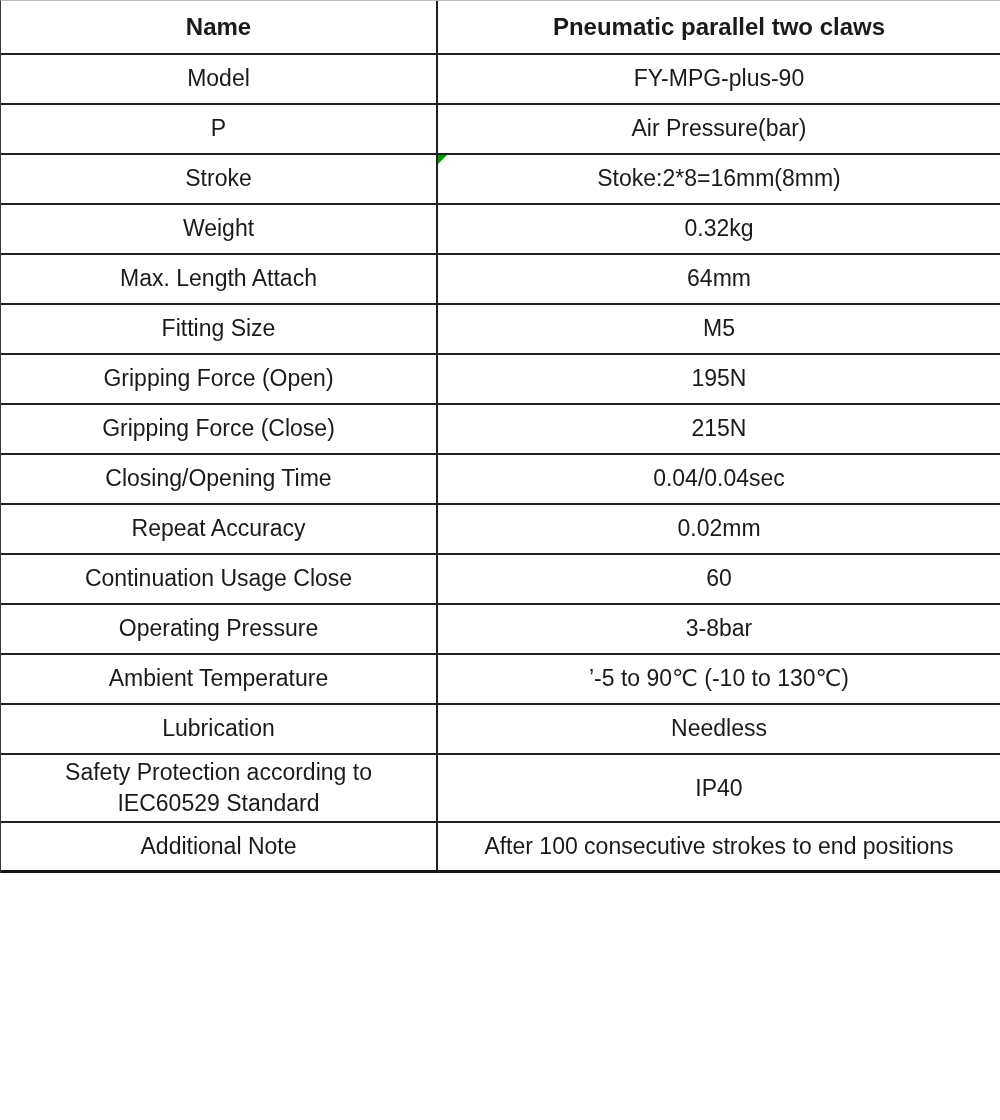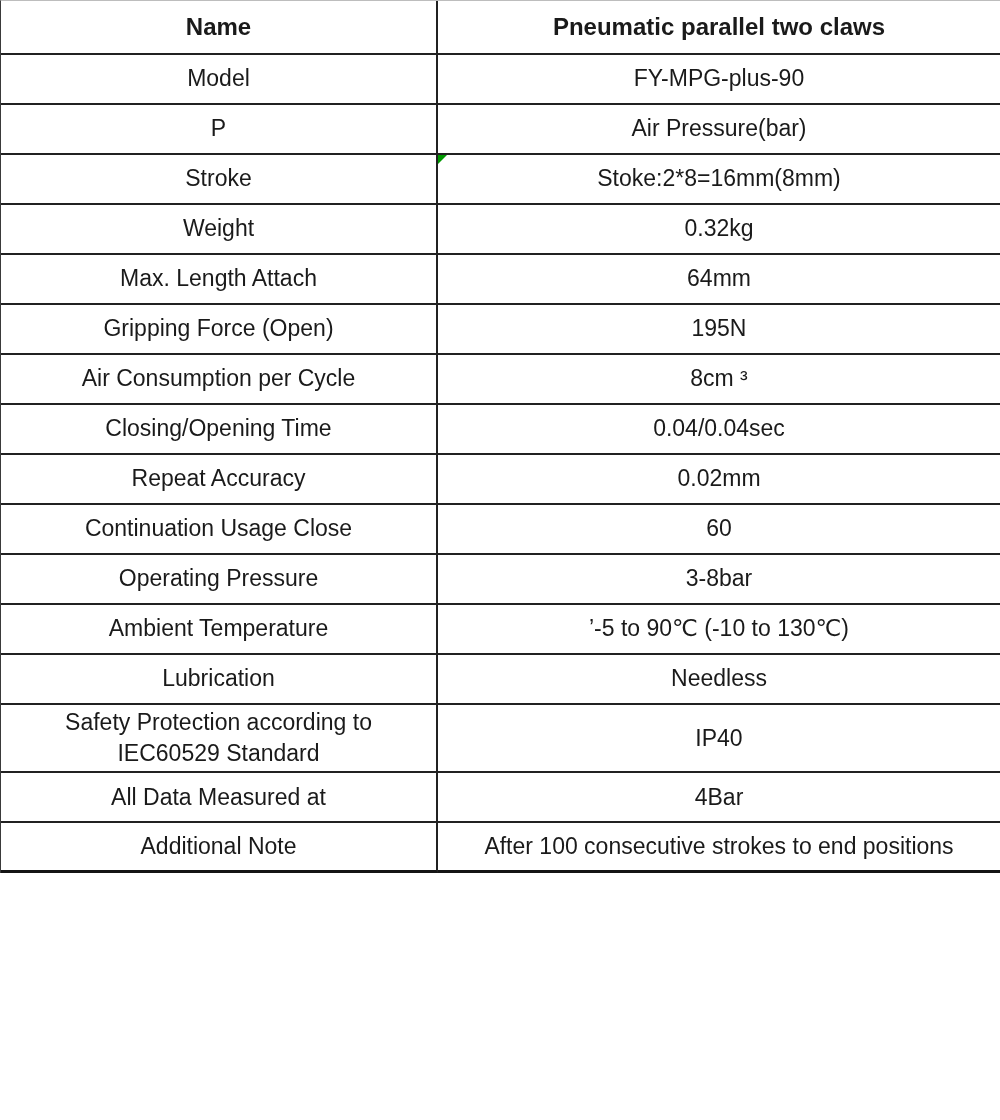--- a/index.html
+++ b/index.html
@@ -107,31 +107,35 @@
   <tr>
     <td class="label-cell">Weight</td>
     <td class="value-cell">0.32kg</td>
   </tr>
 
   <tr>
     <td class="label-cell">Max. Length Attach</td>
     <td class="value-cell">64mm</td>
   </tr>
 
+  <tr>
+    <td class="label-cell">Fitting Size</td>
+    <td class="value-cell">M5</td>
+  </tr>
 
   <tr>
     <td class="label-cell">Gripping Force (Open)</td>
     <td class="value-cell">195N</td>
   </tr>
 
+  <tr>
+    <td class="label-cell">Gripping Force (Close)</td>
+    <td class="value-cell">215N</td>
+  </tr>
 
-  <tr>
-    <td class="label-cell">Air Consumption per Cycle</td>
-    <td class="value-cell">8cm ³</td>
-  </tr>
 
   <tr>
     <td class="label-cell">Closing/Opening Time</td>
     <td class="value-cell">0.04/0.04sec</td>
   </tr>
 
   <tr>
     <td class="label-cell">Repeat Accuracy</td>
     <td class="value-cell">0.02mm</td>
   </tr>
@@ -154,23 +158,19 @@
   <tr>
     <td class="label-cell">Lubrication</td>
     <td class="value-cell">Needless</td>
   </tr>
 
   <tr>
     <td class="label-cell">Safety Protection according to IEC60529 Standard</td>
     <td class="value-cell">IP40</td>
   </tr>
 
-  <tr>
-    <td class="label-cell">All Data Measured at</td>
-    <td class="value-cell">4Bar</td>
-  </tr>
 
   <tr>
     <td class="label-cell">Additional Note</td>
     <td class="value-cell">After 100 consecutive strokes to end positions</td>
   </tr>
 </tbody>
 </table>
 
 </body></html>

